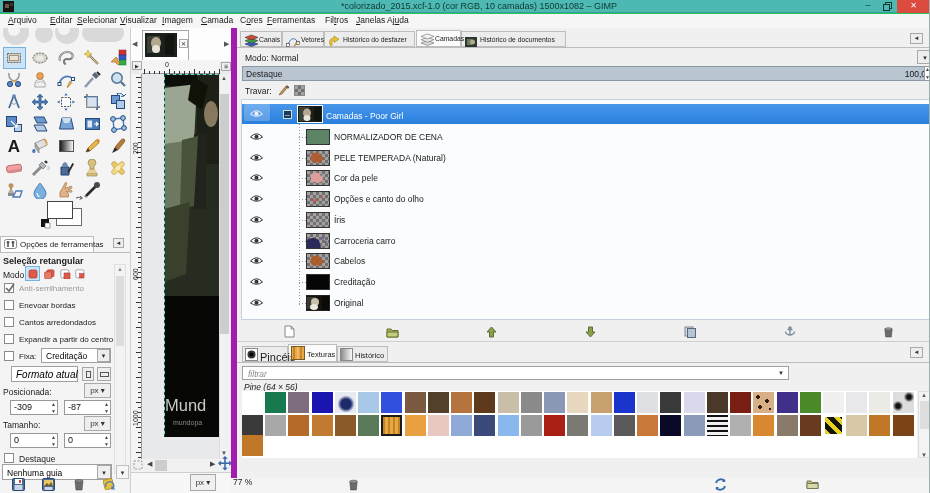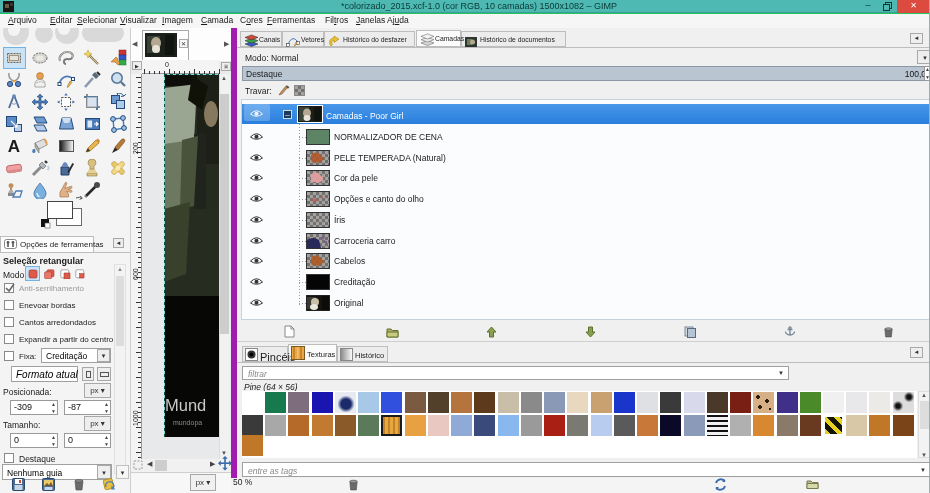--- a/index.html
+++ b/index.html
@@ -785,29 +785,25 @@
 <div class="cell" style="left:563px;top:387px;background:#6a3a20"></div>
 <div class="cell" style="left:588px;top:389px;width:17px;height:17px;background:repeating-linear-gradient(45deg,#e8d020 0 4px,#151505 4px 9px)"></div>
 <div class="cell" style="left:609px;top:387px;background:#d8c8a8"></div>
 <div class="cell" style="left:632px;top:387px;background:#c07828"></div>
 <div class="cell" style="left:656px;top:387px;background:#7a4418"></div>
 <div class="cell" style="left:5px;top:407px;background:#c07828"></div>
 <div class="abs" style="left:681px;top:363px;width:13px;height:67px;background:#f3f3f3;border:1px solid #ddd"></div>
 <div class="abs" style="left:684px;top:364px;font-size:6px;color:#555">▲</div>
 <div class="abs" style="left:684px;top:424px;font-size:6px;color:#555">▼</div>
 <div class="abs" style="left:683px;top:373px;width:9px;height:28px;background:#ddd"></div>
-<div class="inp" style="left:5px;top:434px;width:689px;height:15px">
-        <span style="position:absolute;left:5px;top:3px;font-size:8.5px;font-style:italic;color:#888">entre as tags</span>
-        <span style="position:absolute;right:4px;top:4px;font-size:6px;color:#333">▼</span>
-      </div>
 </div>
 <div class="abs" style="left:131px;top:472px;width:100px;height:21px;background:#f7f7f7;border-top:1px solid #cfcfcf"></div>
 <div class="abs" style="left:231px;top:478px;width:699px;height:15px;background:#f4f4f4"></div>
 <div class="btn" style="left:190px;top:474px;width:26px;height:17px;font-size:8px;line-height:15px;background:#f0f0f0;z-index:5">px ▾</div>
-<div class="lbl" style="left:233px;top:477px;z-index:5">50 %</div>
+<div class="lbl" style="left:233px;top:477px;z-index:5">77 %</div>
 <svg class="abs" style="left:348px;top:478px;z-index:5" width="11" height="13">
       <path d="M1.8,3.5 h7.4 l-0.8,8.5 h-5.8 z" fill="#6a6a6a" stroke="#444" stroke-width=".5"></path>
       <ellipse cx="5.5" cy="3.5" rx="3.7" ry="1.4" fill="#999" stroke="#444" stroke-width=".5"></ellipse>
     </svg>
 <svg class="abs" style="left:714px;top:478px;z-index:5" width="13" height="13">
       <path d="M2,5 A5,5 0 0 1 11,3.5 M11,8 A5,5 0 0 1 2,9.5" stroke="#3a6aaa" stroke-width="1.8" fill="none"></path>
       <path d="M11,1 v3 h-3 z" fill="#3a6aaa"></path>
       <path d="M2,12 v-3 h3 z" fill="#3a6aaa"></path>
     </svg>
 <svg class="abs" style="left:806px;top:479px;z-index:5" width="13" height="11">

